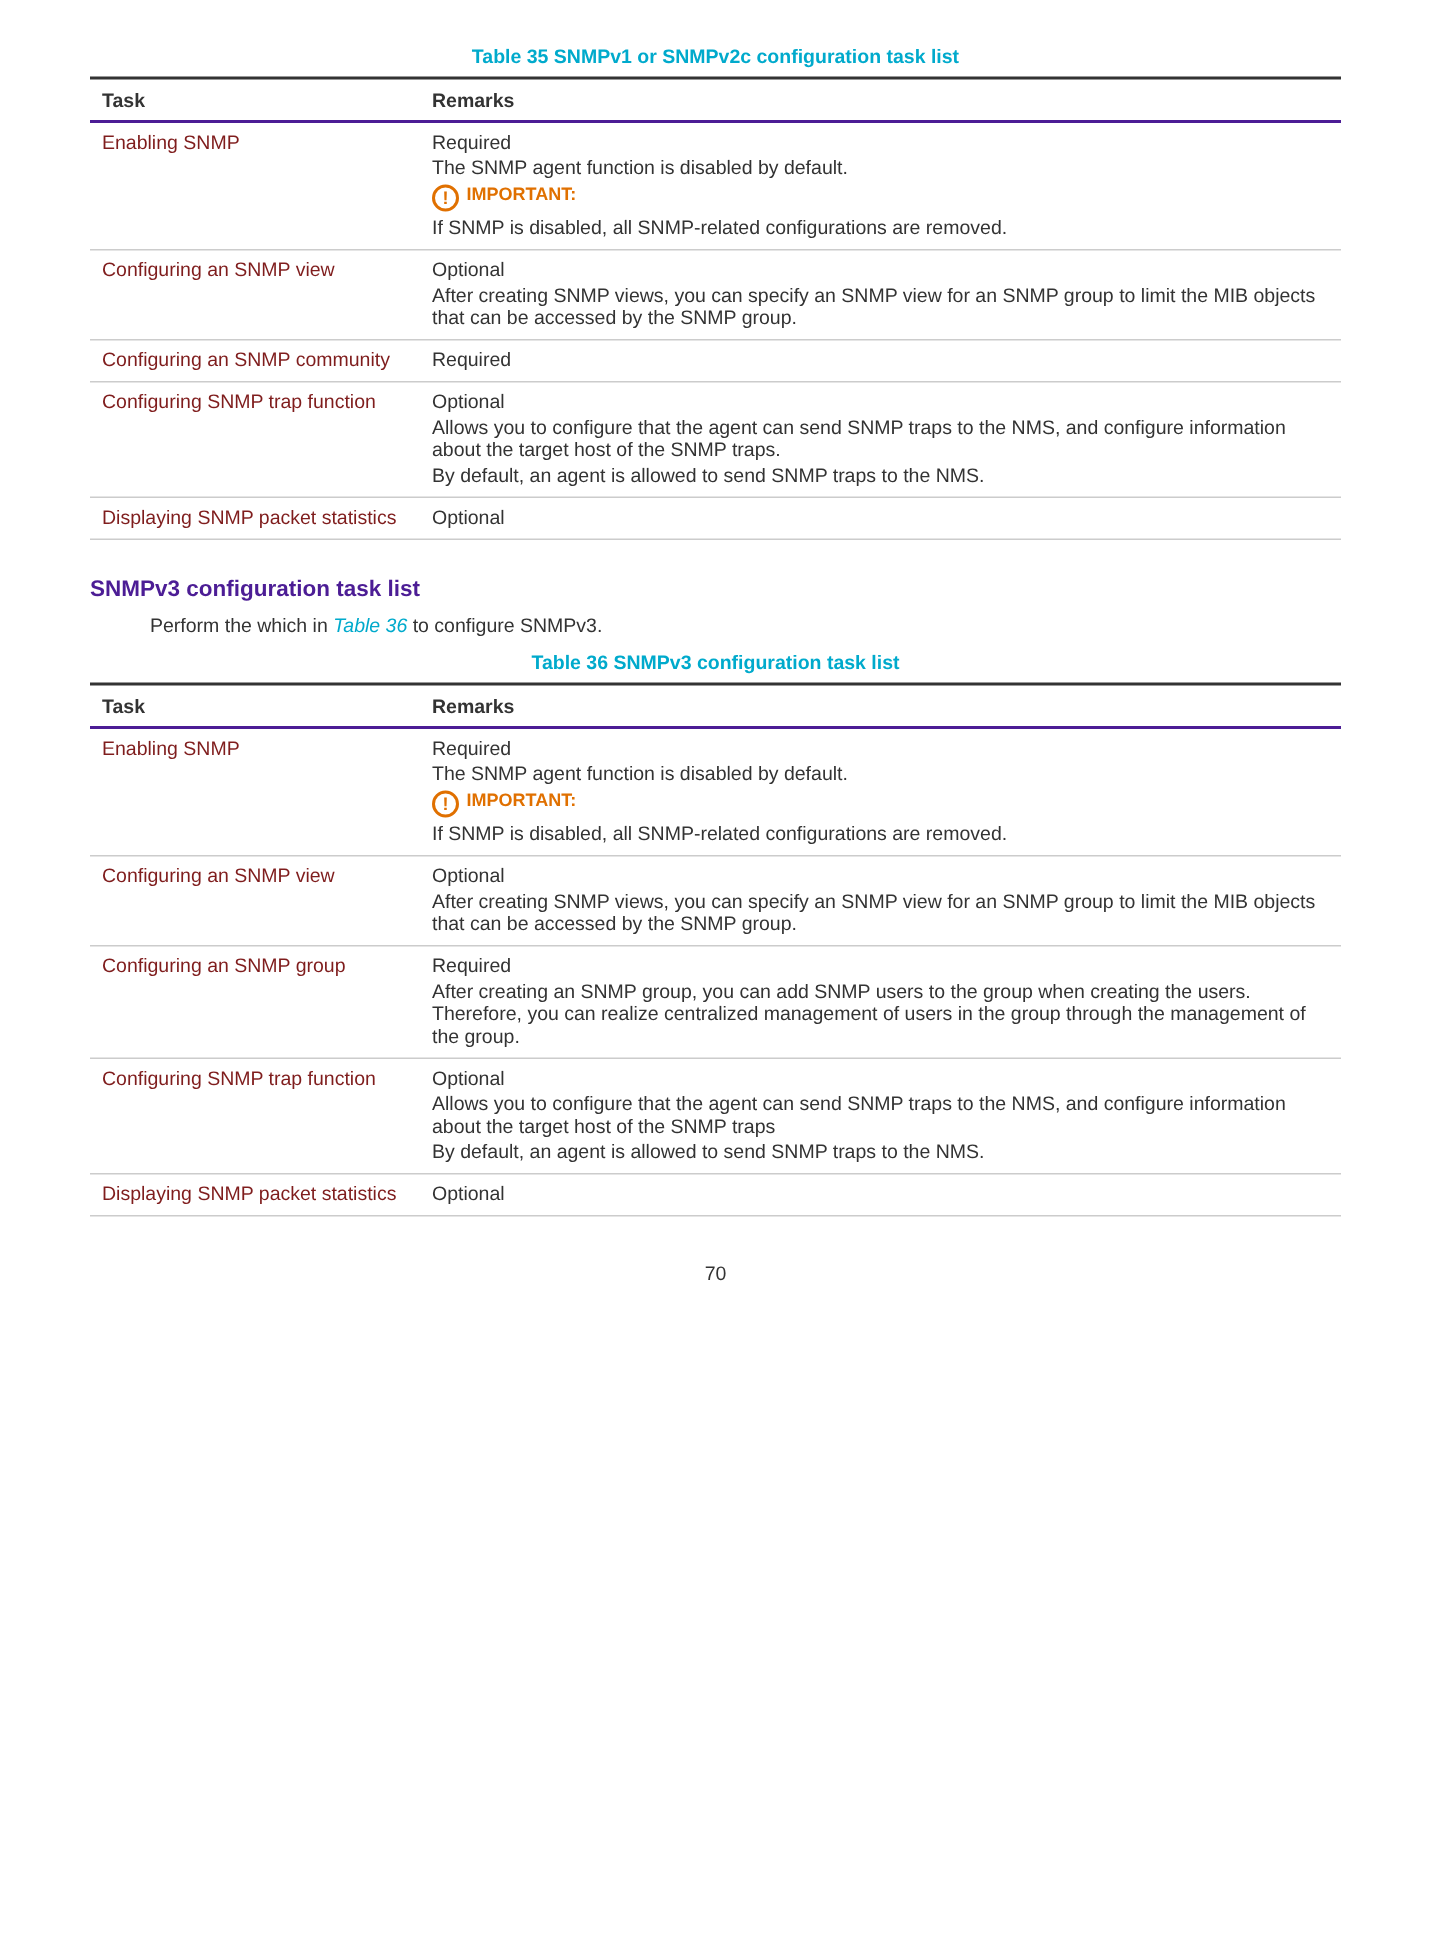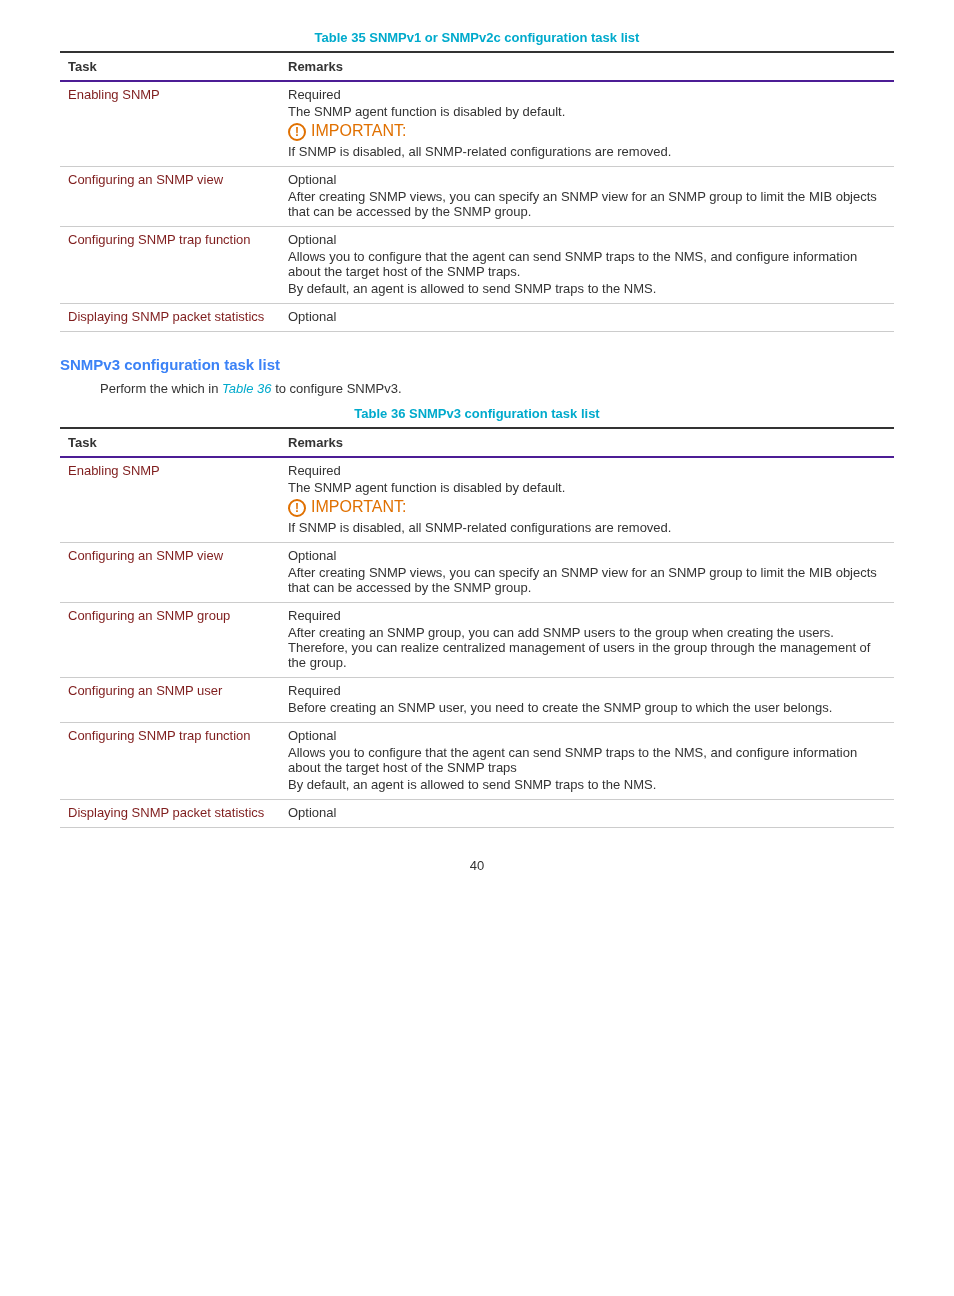--- a/index.html
+++ b/index.html
@@ -43,21 +43,21 @@
       vertical-align: top;
     }
     td.task-cell {
       width: 220px;
       color: #7f1d1d;
     }
     td.remarks-cell {
       color: #333;
     }
     .section-heading {
-      color: #3b82f6;
+      color: #4c1d95;
       font-size: 15px;
       font-weight: bold;
       margin: 18px 0 8px 0;
     }
     .section-intro {
       font-size: 13px;
       margin-bottom: 10px;
       padding-left: 40px;
     }
     .section-intro a {
@@ -80,22 +80,22 @@
       border: 2px solid #e07000;
       border-radius: 50%;
       color: #e07000;
       font-weight: bold;
       font-size: 12px;
       flex-shrink: 0;
       margin-top: 1px;
     }
     .important-label {
       color: #e07000;
-      font-weight: normal;
-      font-size: 16px;
+      font-weight: bold;
+      font-size: 12px;
     }
     .page-number {
       text-align: center;
       margin-top: 30px;
       font-size: 13px;
       color: #333;
     }
     .remarks-line {
       display: block;
       margin-bottom: 2px;
@@ -127,20 +127,26 @@
         </td>
       </tr>
       <tr>
         <td class="task-cell">Configuring an SNMP view</td>
         <td class="remarks-cell">
           <span class="remarks-line">Optional</span>
           <span class="remarks-line">After creating SNMP views, you can specify an SNMP view for an SNMP group to limit the MIB objects that can be accessed by the SNMP group.</span>
         </td>
       </tr>
       <tr>
+        <td class="task-cell">Configuring an SNMP community</td>
+        <td class="remarks-cell">
+          <span class="remarks-line">Required</span>
+        </td>
+      </tr>
+      <tr>
         <td class="task-cell">Configuring SNMP trap function</td>
         <td class="remarks-cell">
           <span class="remarks-line">Optional</span>
           <span class="remarks-line">Allows you to configure that the agent can send SNMP traps to the NMS, and configure information about the target host of the SNMP traps.</span>
           <span class="remarks-line">By default, an agent is allowed to send SNMP traps to the NMS.</span>
         </td>
       </tr>
       <tr>
         <td class="task-cell">Displaying SNMP packet statistics</td>
         <td class="remarks-cell">
@@ -185,36 +191,29 @@
         </td>
       </tr>
       <tr>
         <td class="task-cell">Configuring an SNMP group</td>
         <td class="remarks-cell">
           <span class="remarks-line">Required</span>
           <span class="remarks-line">After creating an SNMP group, you can add SNMP users to the group when creating the users. Therefore, you can realize centralized management of users in the group through the management of the group.</span>
         </td>
       </tr>
       <tr>
-        <td class="task-cell">Configuring an SNMP user</td>
-        <td class="remarks-cell">
-          <span class="remarks-line">Required</span>
-          <span class="remarks-line">Before creating an SNMP user, you need to create the SNMP group to which the user belongs.</span>
-        </td>
-      </tr>
-      <tr>
         <td class="task-cell">Configuring SNMP trap function</td>
         <td class="remarks-cell">
           <span class="remarks-line">Optional</span>
           <span class="remarks-line">Allows you to configure that the agent can send SNMP traps to the NMS, and configure information about the target host of the SNMP traps</span>
           <span class="remarks-line">By default, an agent is allowed to send SNMP traps to the NMS.</span>
         </td>
       </tr>
       <tr>
         <td class="task-cell">Displaying SNMP packet statistics</td>
         <td class="remarks-cell">
           <span class="remarks-line">Optional</span>
         </td>
       </tr>
     </tbody>
 </table>
 
-<div class="page-number">40</div>
+<div class="page-number">70</div>
 
 </body></html>

